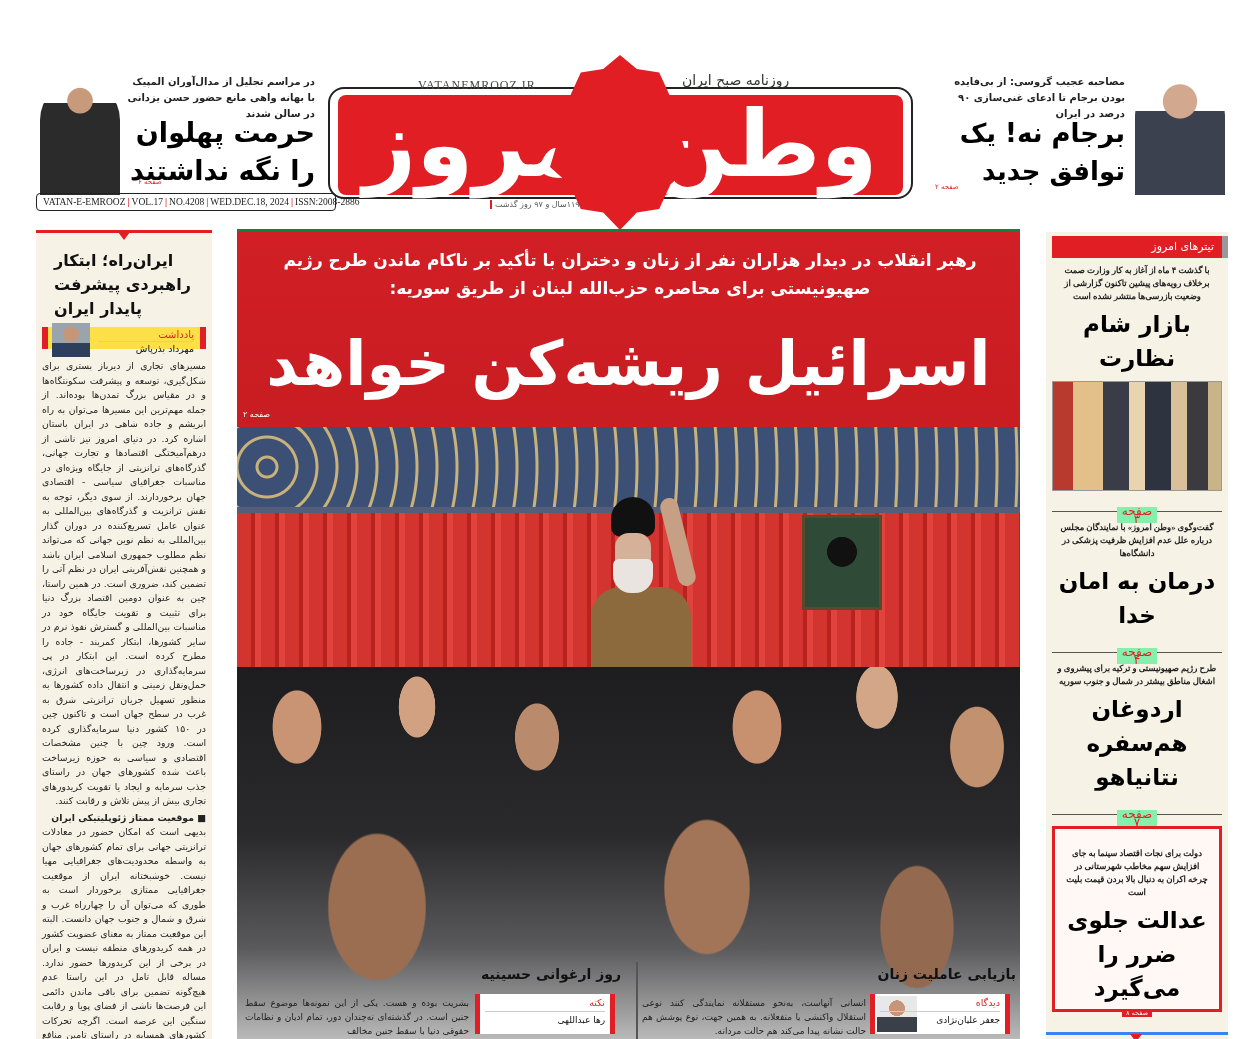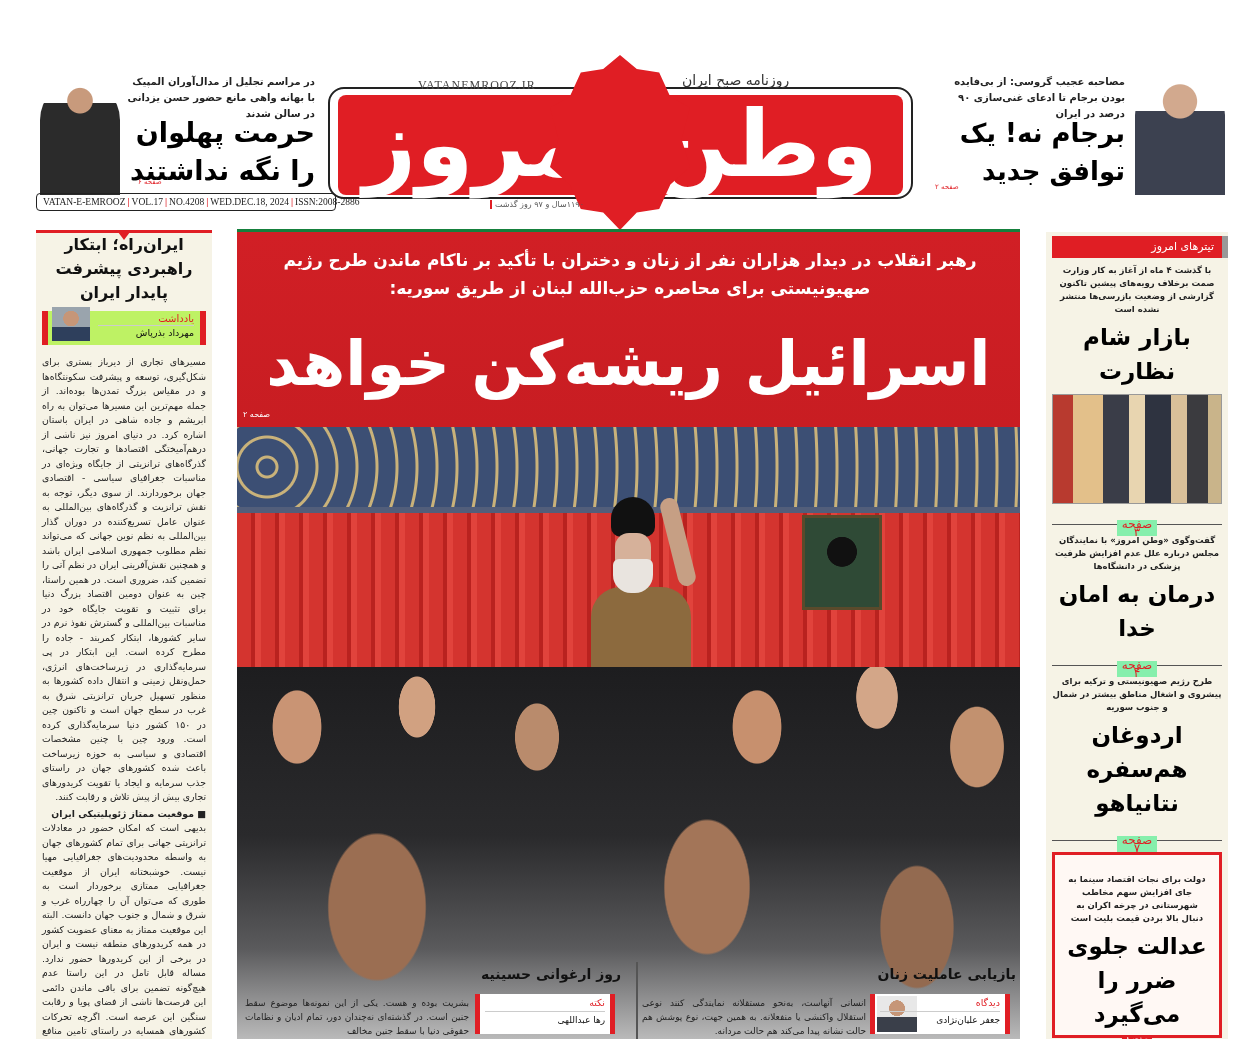--- a/index.html
+++ b/index.html
@@ -35,22 +35,22 @@
   .infobar-left { position: absolute; left: 36px; top: 193px; width: 300px; height: 18px; border: 1px solid #222; border-radius: 4px; direction: ltr;
      font-family: "Liberation Serif", serif; font-size: 9.5px; line-height: 16px; padding-left: 6px; color: #222; white-space: nowrap; }
   .infobar-left .sep { color: #e01e24; font-weight: bold; padding: 0 2px; }
   .infobar-right { position: absolute; left: 900px; top: 193px; width: 325px; height: 18px; border: 1px solid #222; border-radius: 4px;
      font-size: 8px; line-height: 16px; padding-right: 5px; color: #222; white-space: nowrap; overflow: hidden; }
   .infobar-right .sep { color: #e01e24; font-weight: bold; padding: 0 2px; }
 
   
   .left-col { position: absolute; left: 36px; top: 230px; width: 176px; height: 809px; background: #f6f3e6; border-top: 3px solid #e01e24; }
   .left-col .notch { position: absolute; left: 82px; top: -1px; width: 12px; height: 8px; background: #e01e24; clip-path: polygon(0 0,100% 0,50% 100%); }
-  .left-col .title { margin-top: 0; padding: 0 18px; font-size: 16px; line-height: 24px; font-weight: bold; text-align: center; }
-  .byline-box { position: relative; margin: 6px 6px 0; height: 34px; background: #bef264; border-right: 6px solid #e01e24; border-left: 6px solid #e01e24; }
+  .left-col .title { margin-top: 16px; padding: 0 18px; font-size: 16px; line-height: 24px; font-weight: bold; text-align: left; }
+  .byline-box { position: relative; margin: 6px 6px 0; height: 22px; background: #fde047; border-right: 6px solid #e01e24; border-left: 6px solid #e01e24; }
   .byline-box .label { position: absolute; right: 6px; top: 2px; font-size: 10px; color: #e01e24; }
   .byline-box .name { position: absolute; right: 6px; top: 16px; font-size: 9.5px; color: #111; }
   .byline-box .divider { position: absolute; right: 6px; left: 50px; top: 14px; height: 1px; background: #ccc; }
   .byline-box .avatar { position: absolute; left: 4px; top: -4px; width: 38px; height: 34px; background: radial-gradient(circle at 50% 34%, #c69678 0 26%, transparent 27%), linear-gradient(#9aa4ad 0 60%, #2e3f5c 60%); }
   .col-text { padding: 10px 6px 0; font-size: 9.3px; line-height: 14.5px; text-align: justify; color: #222; }
   .col-text .subhead { font-weight: bold; display: block; margin-top: 2px; }
   .col-text .subhead::before { content: "■ "; }
 
   
   .hero { position: absolute; left: 237px; top: 229px; width: 783px; height: 810px; background: #c8c8c8; overflow: hidden; border-top: 3px solid #15803d; }
@@ -95,21 +95,21 @@
   .story .st-box .divider { position: absolute; right: 5px; left: 5px; top: 17px; height: 1px; background: #ccc; }
   .story .st-box .name { position: absolute; right: 5px; top: 21px; font-size: 9px; color: #111; }
   .story .st-box .avatar { position: absolute; left: 2px; top: 2px; width: 40px; height: 36px; background: radial-gradient(circle at 50% 34%, #c69678 0 25%, transparent 26%), linear-gradient(#e8e8e8 0 58%, #3a3f4a 58%); }
   .story .st-text { position: absolute; left: 4px; top: 34px; width: 224px; font-size: 9px; line-height: 14px; text-align: justify; color: #222; }
 
   
   .right-col { position: absolute; left: 1046px; top: 232px; width: 182px; height: 1008px; background: #f6f3e6; }
   .section-head { position: relative; margin: 4px 6px 0; height: 22px; background: #e01e24; color: #fff; font-size: 11px; line-height: 22px; padding-right: 8px; }
   .section-head .tab { position: absolute; right: -6px; top: 0; width: 6px; height: 22px; background: #999; }
   .rc-item { padding: 0 6px; text-align: center; }
-  .rc-item .kicker { font-size: 8.5px; line-height: 13px; font-weight: bold; color: #222; margin-top: 6px; }
+  .rc-item .kicker { font-size: 8.5px; line-height: 13px; font-weight: bold; color: #222; margin-top: 6px; font-family: Liberation Serif, serif; }
   .rc-item .headline { font-size: 23px; line-height: 34px; font-weight: bold; color: #000; margin-top: 4px; }
   .rc-photo { margin: 6px 6px 0; height: 110px; background:
       linear-gradient(90deg, #b83a2f 0 12%, #e3c08a 12% 30%, #3a3d48 30% 45%, #e8d5b0 45% 55%, #2e3340 55% 70%, #d9c099 70% 80%, #3b3b3f 80% 92%, #c9b48a 92%); border: 1px solid #999; }
   .page-rule { position: relative; margin: 4px 6px 0; height: 8px; }
   .page-rule::before { content: ""; position: absolute; left: 0; right: 0; top: 4px; height: 1px; background: #555; }
   .page-rule .ref { position: relative; display: block; width: 40px; margin: 16px auto; font-size: 12px; line-height: 8px; text-align: center; color: #e01e24; background: #86efac; }
   .boxed { margin: 8px 6px 0; border: 3px solid #e01e24; padding: 12px 4px 4px; position: relative; background: #fff8f4; }
   .boxed .ref-badge { position: absolute; left: 50%; bottom: -8px; transform: translateX(-50%); background: #e01e24; color: #fff; font-size: 6.5px; padding: 0 4px; }
   .rc-forecast { margin-top: 20px; border-top: 3px solid #3b82f6; position: relative; padding-top: 8px; }
   .rc-forecast .notch { position: absolute; left: 84px; top: -1px; width: 12px; height: 8px; background: #e01e24; clip-path: polygon(0 0,100% 0,50% 100%); }

